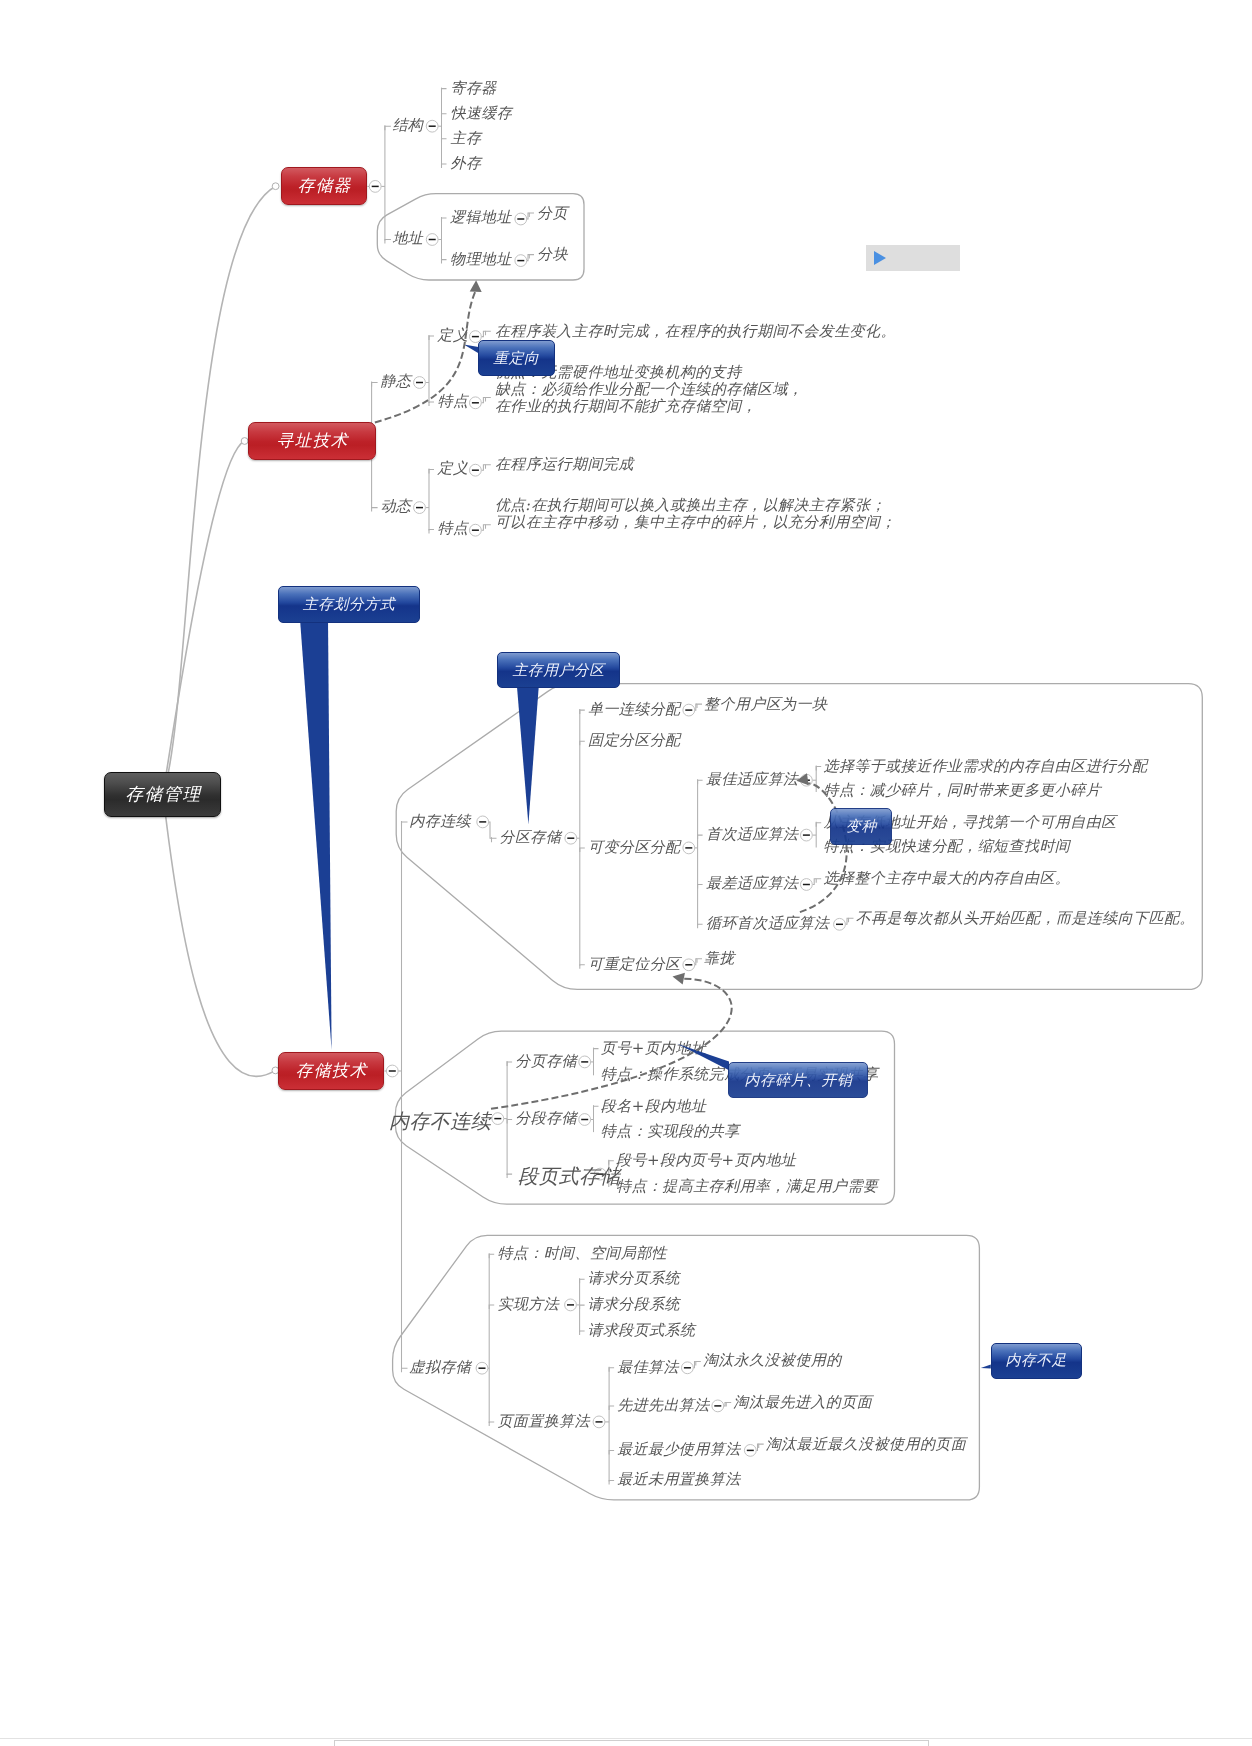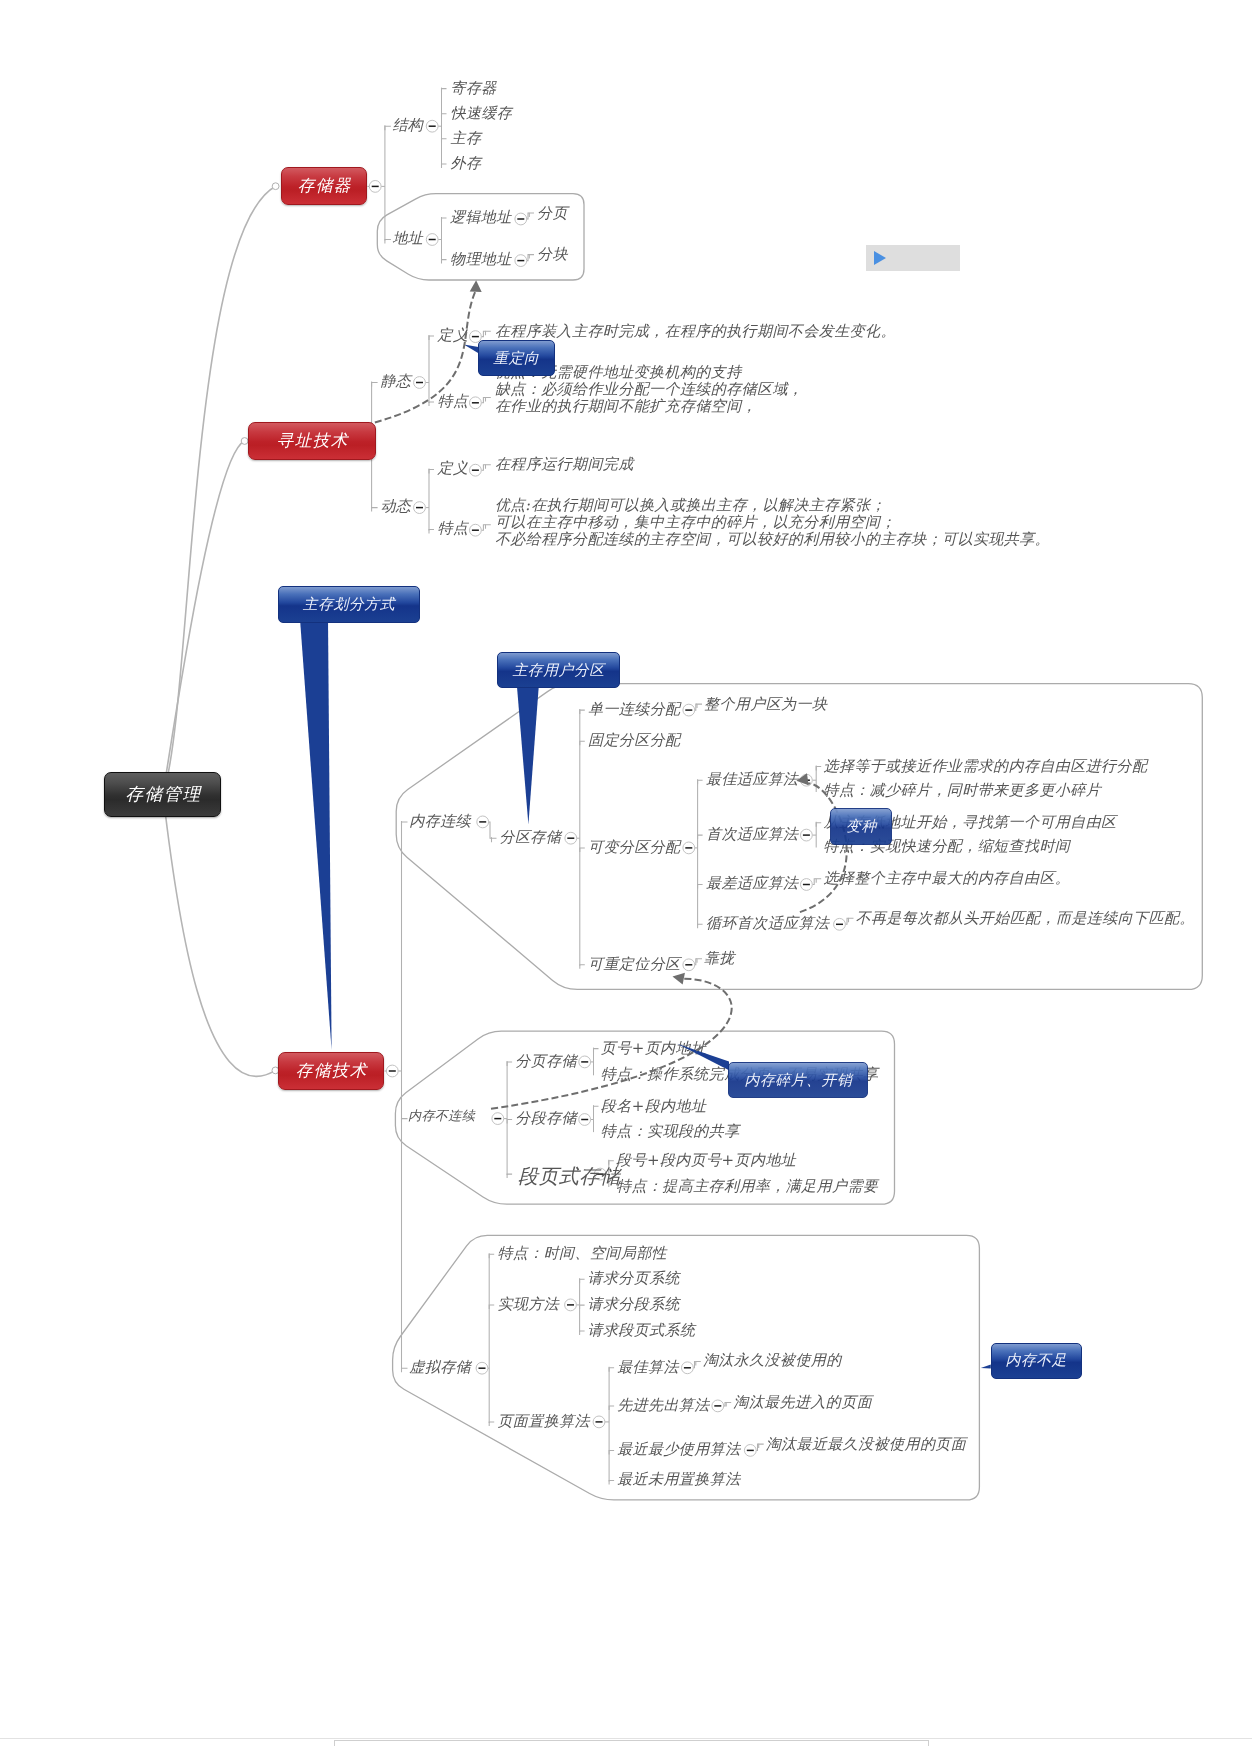--- a/index.html
+++ b/index.html
@@ -346,40 +346,39 @@
   <div class="tx" style="left:437.5px;top:390.8px;font-size:15.0px">特点</div>
   <div class="tx" style="left:494.9px;top:361.8px;font-size:15.0px">优点：无需硬件地址变换机构的支持</div>
   <div class="tx" style="left:494.9px;top:378.9px;font-size:15.0px">缺点：必须给作业分配一个连续的存储区域，</div>
   <div class="tx" style="left:494.9px;top:396.1px;font-size:15.0px">在作业的执行期间不能扩充存储空间，</div>
   <div class="tx" style="left:380.4px;top:496.4px;font-size:15.0px">动态</div>
   <div class="tx" style="left:437.5px;top:458.3px;font-size:15.0px">定义</div>
   <div class="tx" style="left:494.9px;top:454.2px;font-size:15.0px">在程序运行期间完成</div>
   <div class="tx" style="left:437.5px;top:518.4px;font-size:15.0px">特点</div>
   <div class="tx" style="left:494.9px;top:495.0px;font-size:15.0px">优点:在执行期间可以换入或换出主存，以解决主存紧张；</div>
   <div class="tx" style="left:494.9px;top:512.1px;font-size:15.0px">可以在主存中移动，集中主存中的碎片，以充分利用空间；</div>
-  <div class="tx" style="left:494.9px;top:529.2px;font-size:15.0px">不必给程序分配连续的主存空间，可以较好的利用较小的主存块；可以实现共享。</div>
   <div class="tx" style="left:409.3px;top:810.8px;font-size:15.0px">内存连续</div>
   <div class="tx" style="left:499.5px;top:827.0px;font-size:15.0px">分区存储</div>
   <div class="tx" style="left:588.0px;top:698.9px;font-size:15.0px">单一连续分配</div>
   <div class="tx" style="left:704.0px;top:693.5px;font-size:15.0px">整个用户区为一块</div>
   <div class="tx" style="left:588.0px;top:730.1px;font-size:15.0px">固定分区分配</div>
   <div class="tx" style="left:588.0px;top:836.8px;font-size:15.0px">可变分区分配</div>
   <div class="tx" style="left:706.0px;top:769.0px;font-size:15.0px">最佳适应算法</div>
   <div class="tx" style="left:823.5px;top:755.9px;font-size:15.0px">选择等于或接近作业需求的内存自由区进行分配</div>
   <div class="tx" style="left:823.5px;top:780.4px;font-size:15.0px">特点：减少碎片，同时带来更多更小碎片</div>
   <div class="tx" style="left:706.0px;top:823.9px;font-size:15.0px">首次适应算法</div>
   <div class="tx" style="left:823.5px;top:812.1px;font-size:15.0px">从主存低地址开始，寻找第一个可用自由区</div>
   <div class="tx" style="left:823.5px;top:836.0px;font-size:15.0px">特点：实现快速分配，缩短查找时间</div>
   <div class="tx" style="left:706.0px;top:873.4px;font-size:15.0px">最差适应算法</div>
   <div class="tx" style="left:823.5px;top:868.1px;font-size:15.0px">选择整个主存中最大的内存自由区。</div>
   <div class="tx" style="left:706.0px;top:913.1px;font-size:15.0px">循环首次适应算法</div>
   <div class="tx" style="left:855.5px;top:907.8px;font-size:15.0px">不再是每次都从头开始匹配，而是连续向下匹配。</div>
   <div class="tx" style="left:588.0px;top:953.6px;font-size:15.0px">可重定位分区</div>
   <div class="tx" style="left:704.0px;top:948.2px;font-size:15.0px">靠拢</div>
-  <div class="tx" style="left:408px;top:1107.5px;font-size:13px">内存不连续</div>
+  <div class="tx" style="left:389px;top:1107.5px;font-size:20px">内存不连续</div>
   <div class="tx" style="left:515.3px;top:1050.8px;font-size:15.0px">分页存储</div>
   <div class="tx" style="left:600.8px;top:1038.1px;font-size:15.0px">页号+页内地址</div>
   <div class="tx" style="left:600.8px;top:1063.8px;font-size:15.0px">特点：操作系统完成分页，不易实现共享</div>
   <div class="tx" style="left:515.3px;top:1108.4px;font-size:15.0px">分段存储</div>
   <div class="tx" style="left:600.8px;top:1095.7px;font-size:15.0px">段名+段内地址</div>
   <div class="tx" style="left:600.8px;top:1120.6px;font-size:15.0px">特点：实现段的共享</div>
   <div class="tx" style="left:518px;top:1163.0px;font-size:20px">段页式存储</div>
   <div class="tx" style="left:616.1px;top:1150.2px;font-size:15.0px">段号+段内页号+页内地址</div>
   <div class="tx" style="left:616.1px;top:1175.5px;font-size:15.0px">特点：提高主存利用率，满足用户需要</div>
   <div class="tx" style="left:409.3px;top:1357.1px;font-size:15.0px">虚拟存储</div>

